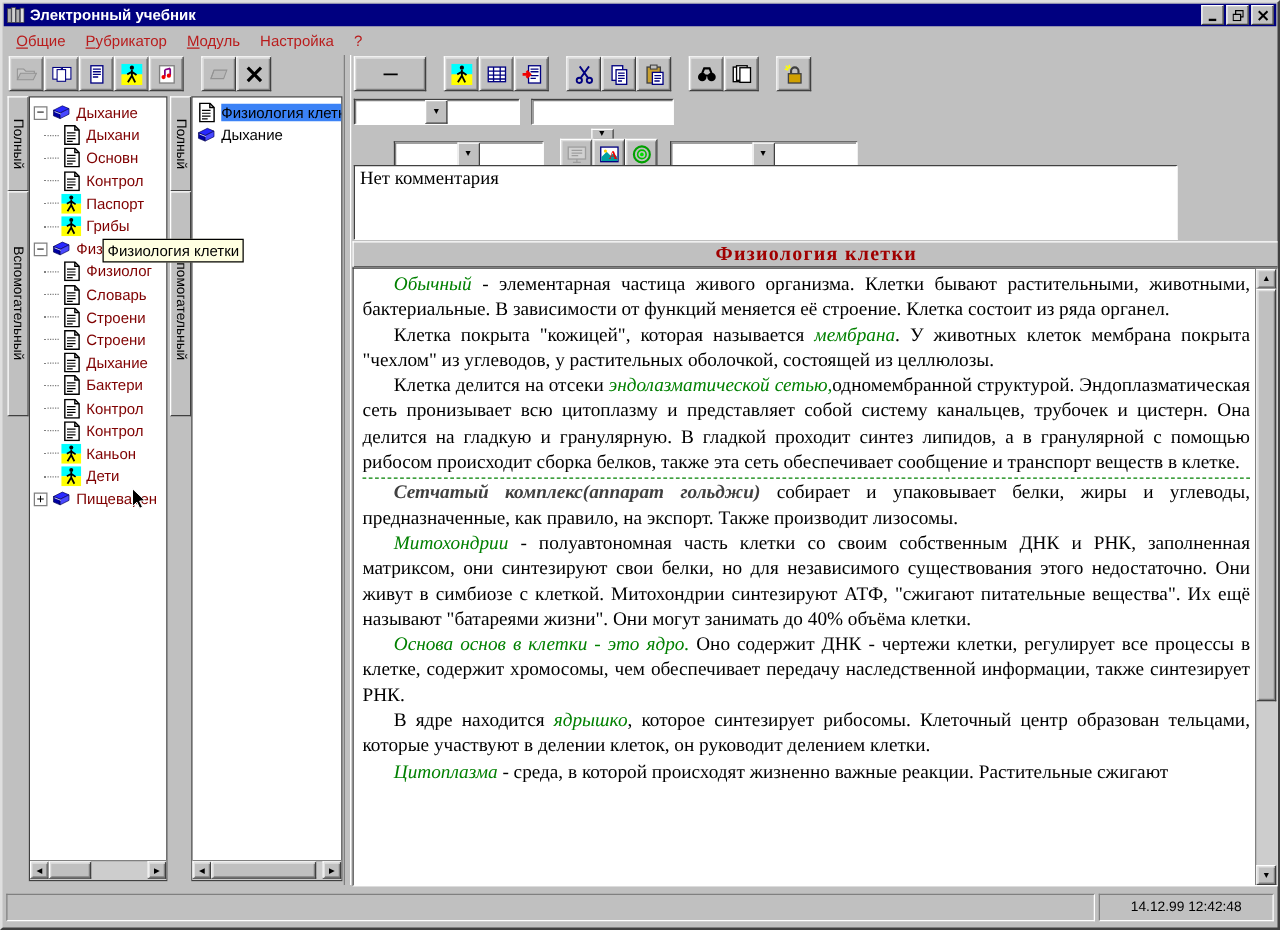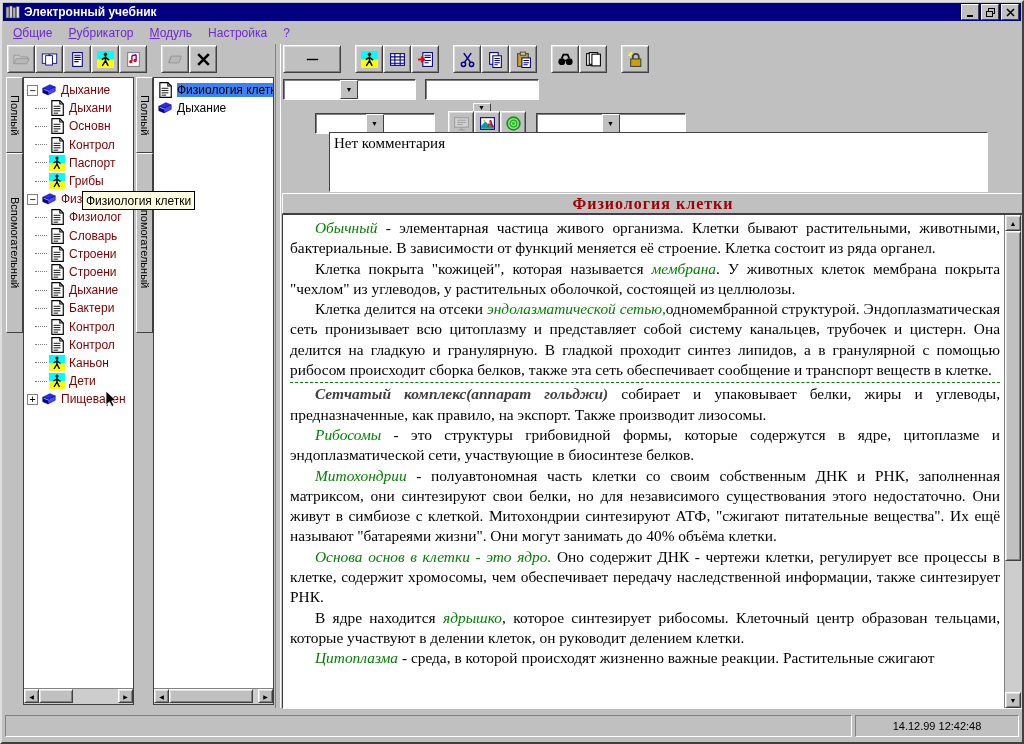--- a/index.html
+++ b/index.html
@@ -10,21 +10,21 @@
   .titlebar{position:absolute;top:1px;left:1px;right:1px;height:18px;background:#000080;color:#fff;
             display:flex;align-items:center;padding:0 2px;}
   .title-icon{width:16px;height:14px;margin-right:3px;display:inline-flex;}
   .title-text{font-size:12px;font-weight:bold;white-space:nowrap;}
   .title-btns{margin-left:auto;display:flex;gap:2px;}
   .tctl{width:16px;height:14px;background:#c0c0c0;border:1px solid;border-color:#fff #404040 #404040 #fff;
         display:flex;align-items:center;justify-content:center;}
   .tctl svg{width:9px;height:9px;}
   
   .menubar{position:absolute;top:21px;left:3px;right:3px;height:19px;display:flex;align-items:center;font-size:12px;}
-  .menu-item{padding:2px 8px;color:#6d28d9;}
+  .menu-item{padding:2px 8px;color:#b91c1c;}
   
   .tbar{position:absolute;top:42px;height:30px;display:flex;align-items:center;}
   .tgroup{display:flex;margin-right:14px;}
   .tbtn{width:26px;height:26px;background:#c0c0c0;border:1px solid;border-color:#fff #404040 #404040 #fff;
         box-shadow:inset 1px 1px 0 #dfdfdf, inset -1px -1px 0 #808080;
         display:flex;align-items:center;justify-content:center;}
   .tbtn svg{width:17px;height:17px;}
   .tbtn.wide{width:56px;}
   .tbtn.disabled svg{filter:grayscale(100%) opacity(.7);}
   
@@ -36,21 +36,21 @@
   .combo{height:21px;background:#fff;border:1px solid;border-color:#404040 #fff #fff #404040;
          box-shadow:inset 1px 1px 0 #808080;display:flex;align-items:center;box-sizing:border-box;flex-direction:column;}
   .combo-text{flex:1;font-size:12px;padding:0 2px 0 4px;white-space:nowrap;overflow:hidden;}
   .combo-btn{width:16px;height:17px;margin-right:1px;background:#c0c0c0;border:1px solid;border-color:#fff #404040 #404040 #fff;
              display:flex;align-items:center;justify-content:center;font-size:7px;color:#000;}
   #transbtns{display:flex;margin:0 10px 0 13px;}
   #transbtns .tbtn{width:24px;height:24px;}
   
   .comment{position:absolute;left:281px;top:130px;width:659px;height:60px;background:#fff;
            border:1px solid;border-color:#404040 #fff #fff #404040;box-sizing:border-box;
-           font-family:"Liberation Serif","DejaVu Serif",serif;font-size:15px;padding:2px 4px;margin-left:46px;}
+           font-family:"Liberation Serif","DejaVu Serif",serif;font-size:15px;padding:2px 4px;}
   .art-header{position:absolute;left:280px;top:191px;width:741px;height:21px;background:#c0c0c0;
               border-top:1px solid #fff;border-left:1px solid #fff;border-bottom:1px solid #404040;box-sizing:border-box;
               display:flex;align-items:center;justify-content:center;}
   .art-title{font-family:"Liberation Serif","DejaVu Serif",serif;font-weight:bold;font-size:16px;color:#a00000;letter-spacing:1px;}
   .art-body{position:absolute;left:280px;top:212px;width:741px;bottom:33px;background:#fff;
             border:1px solid;border-color:#404040 #fff #fff #404040;box-sizing:border-box;overflow:hidden;}
   .art-text{position:absolute;left:0;top:0;right:17px;bottom:0;overflow:hidden;
             font-family:"Liberation Serif","DejaVu Serif",serif;font-size:15.4px;line-height:20.3px;
             padding:3px 5px 0 7px;text-align:justify;color:#000;}
   .para{text-indent:25px;}
@@ -86,21 +86,21 @@
           box-shadow:inset 1px 1px 0 #dfdfdf,inset -1px -1px 0 #808080;display:flex;align-items:center;justify-content:center;
           font-size:6px;box-sizing:border-box;}
   .harrow.left{left:0;} .harrow.right{right:0;}
   .hthumb{position:absolute;top:0;height:14px;background:#c0c0c0;border:1px solid;border-color:#fff #404040 #404040 #fff;
           box-shadow:inset 1px 1px 0 #dfdfdf,inset -1px -1px 0 #808080;box-sizing:border-box;}
   
   .statusbar{position:absolute;left:3px;right:3px;bottom:3px;height:26px;display:flex;align-items:center;gap:3px;}
   .spanel{height:22px;border:1px solid;border-color:#808080 #fff #fff #808080;background:#c0c0c0;box-sizing:border-box;
           display:flex;align-items:center;justify-content:center;font-size:11px;}
   .spanel.grow{flex:1;}
-  .spanel.time{width:164px;text-align:right;}
+  .spanel.time{width:140px;text-align:right;}
   
   .tooltip{position:absolute;left:80px;top:189px;height:17px;background:#ffffe1;border:1px solid #000;
            font-size:12px;display:flex;align-items:center;padding:0 3px;z-index:40;white-space:nowrap;}
   .cursor{position:absolute;left:103px;top:388px;z-index:50;}
 </style>
 </head>
 <body>
 
 <div id="app">
 
@@ -331,21 +331,20 @@
   <div class="art-header">
     <span class="art-title">Физиология клетки</span>
   </div>
 
   <div class="art-body">
     <div class="art-text" id="artText">
         <div class="para"><span class="k">Обычный</span><span> - элементарная частица живого организма. Клетки бывают растительными, животными, бактериальные. В зависимости от функций меняется её строение. Клетка состоит из ряда органел.</span></div>
         <div class="para"><span>Клетка покрыта "кожицей", которая называется </span><span class="k">мембрана</span><span>.  У животных клеток мембрана покрыта "чехлом" из углеводов, у растительных оболочкой, состоящей из целлюлозы.</span></div>
         <div class="para"><span>Клетка делится на отсеки </span><span class="k">эндолазматической сетью,</span><span>одномембранной структурой. Эндоплазматическая сеть пронизывает всю цитоплазму и представляет собой систему канальцев, трубочек и цистерн. Она делится на гладкую и гранулярную. В гладкой проходит синтез липидов, а в гранулярной с помощью рибосом происходит сборка белков, также эта сеть обеспечивает сообщение и транспорт веществ в клетке.</span></div>
         <div class="para sep"><span class="kb">Сетчатый комплекс(аппарат гольджи)</span><span> собирает и упаковывает белки, жиры и углеводы, предназначенные, как правило, на экспорт. Также производит лизосомы.</span></div>
-        <div class="para"><span class="k">Рибосомы</span><span> - это структуры грибовидной формы, которые содержутся в ядре, цитоплазме и эндоплазматической сети, участвующие в биосинтезе белков.</span></div>
         <div class="para"><span class="k">Митохондрии</span><span> - полуавтономная часть клетки со своим собственным ДНК и РНК, заполненная матриксом, они синтезируют свои белки, но для независимого существования этого недостаточно. Они живут в симбиозе с клеткой. Митохондрии синтезируют АТФ, "сжигают питательные вещества". Их ещё называют "батареями жизни". Они могут занимать до 40% объёма клетки.</span></div>
         <div class="para"><span class="k">Основа основ в клетки - это ядро.</span><span> Оно содержит ДНК - чертежи клетки, регулирует все процессы в клетке, содержит хромосомы, чем обеспечивает передачу наследственной информации, также синтезирует РНК.</span></div>
         <div class="para"><span>В ядре находится </span><span class="k">ядрышко</span><span>, которое синтезирует рибосомы. Клеточный центр образован тельцами, которые участвуют в делении клеток, он руководит делением клетки.</span></div>
         <div class="para"><span class="k">Цитоплазма</span><span> - среда, в которой происходят жизненно важные реакции.   Растительные сжигают</span></div>
       </div>
     <div class="vscroll">
       <div class="varrow up">▲</div>
       <div class="vthumb"></div>
       <div class="varrow down">▼</div>
     </div>

